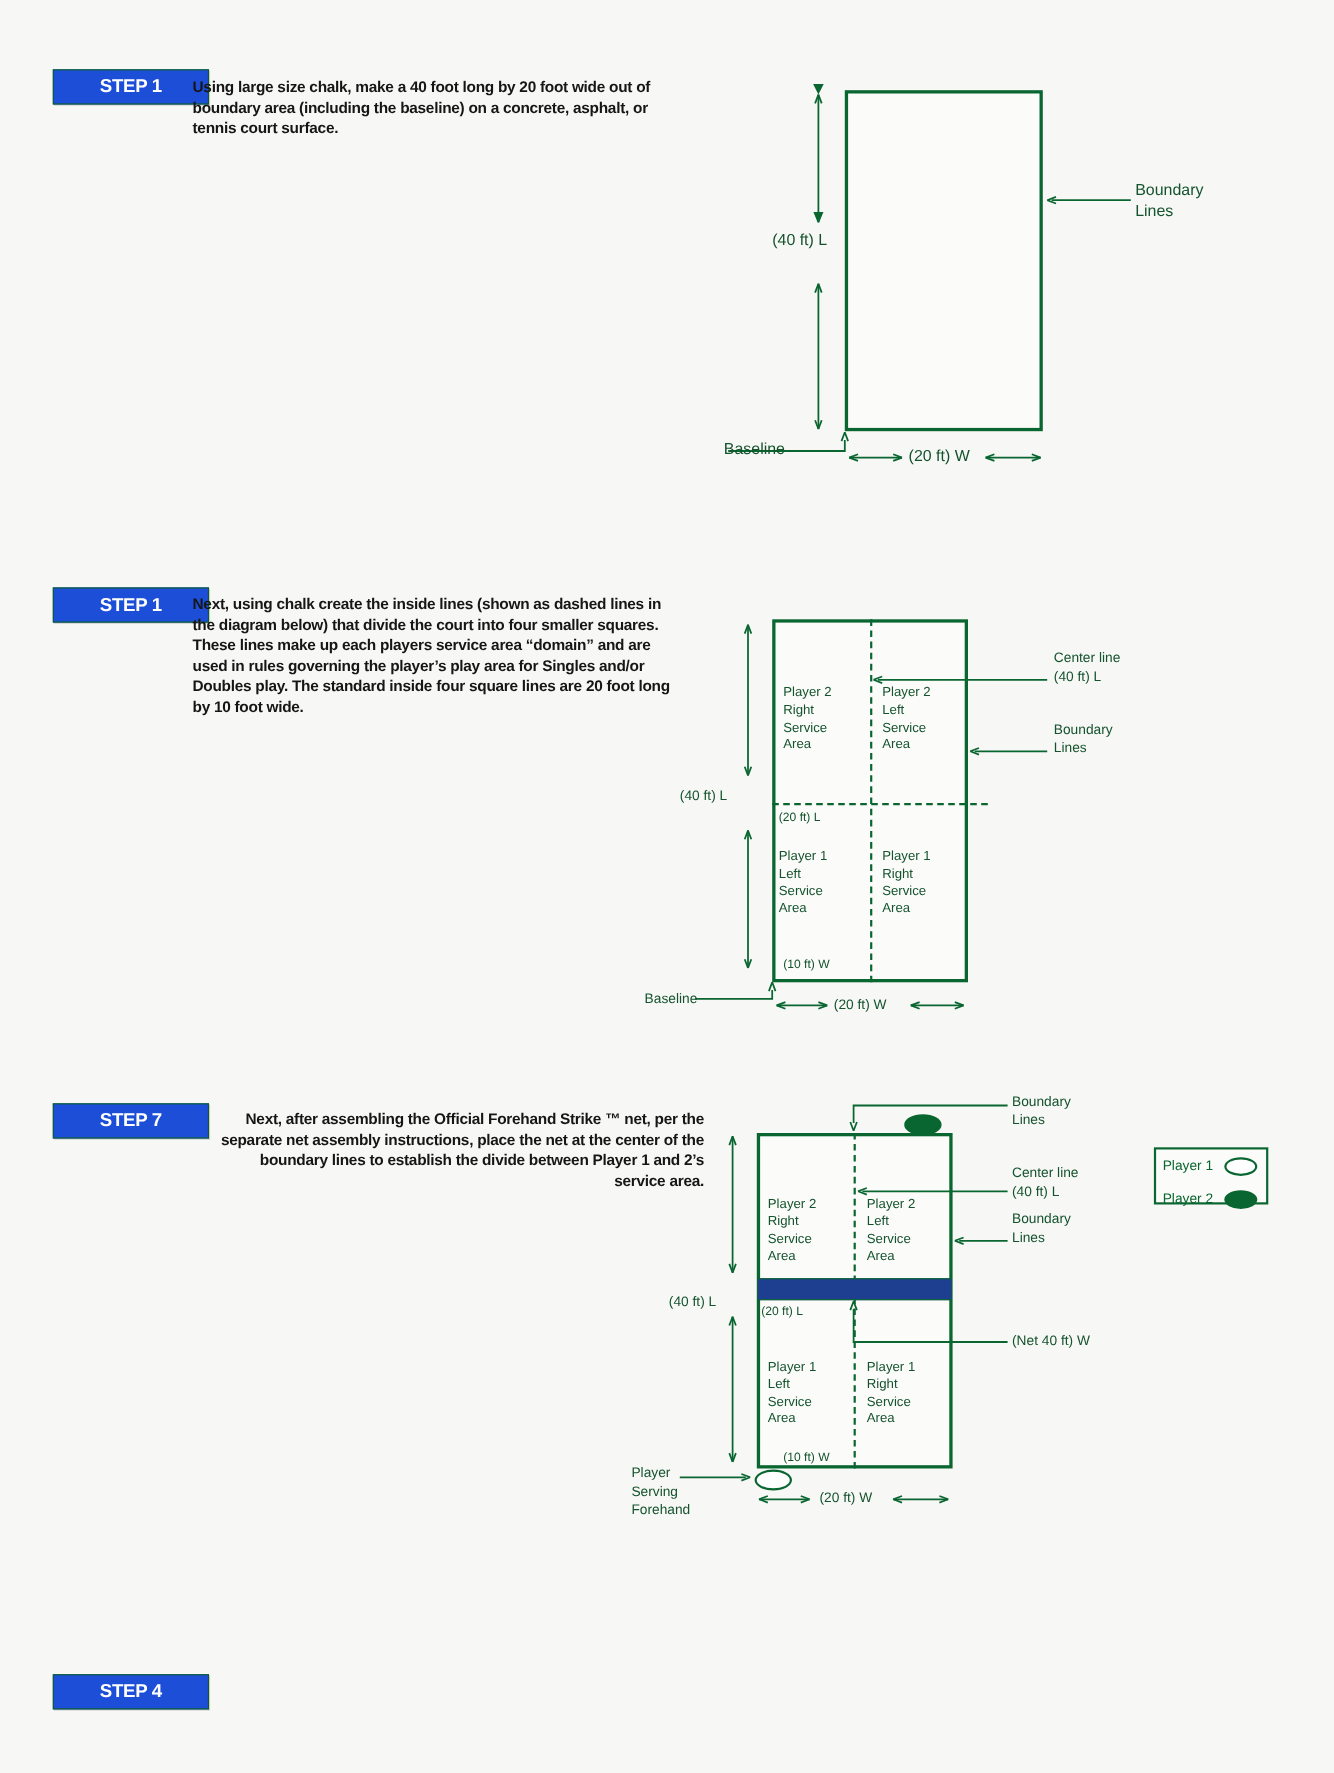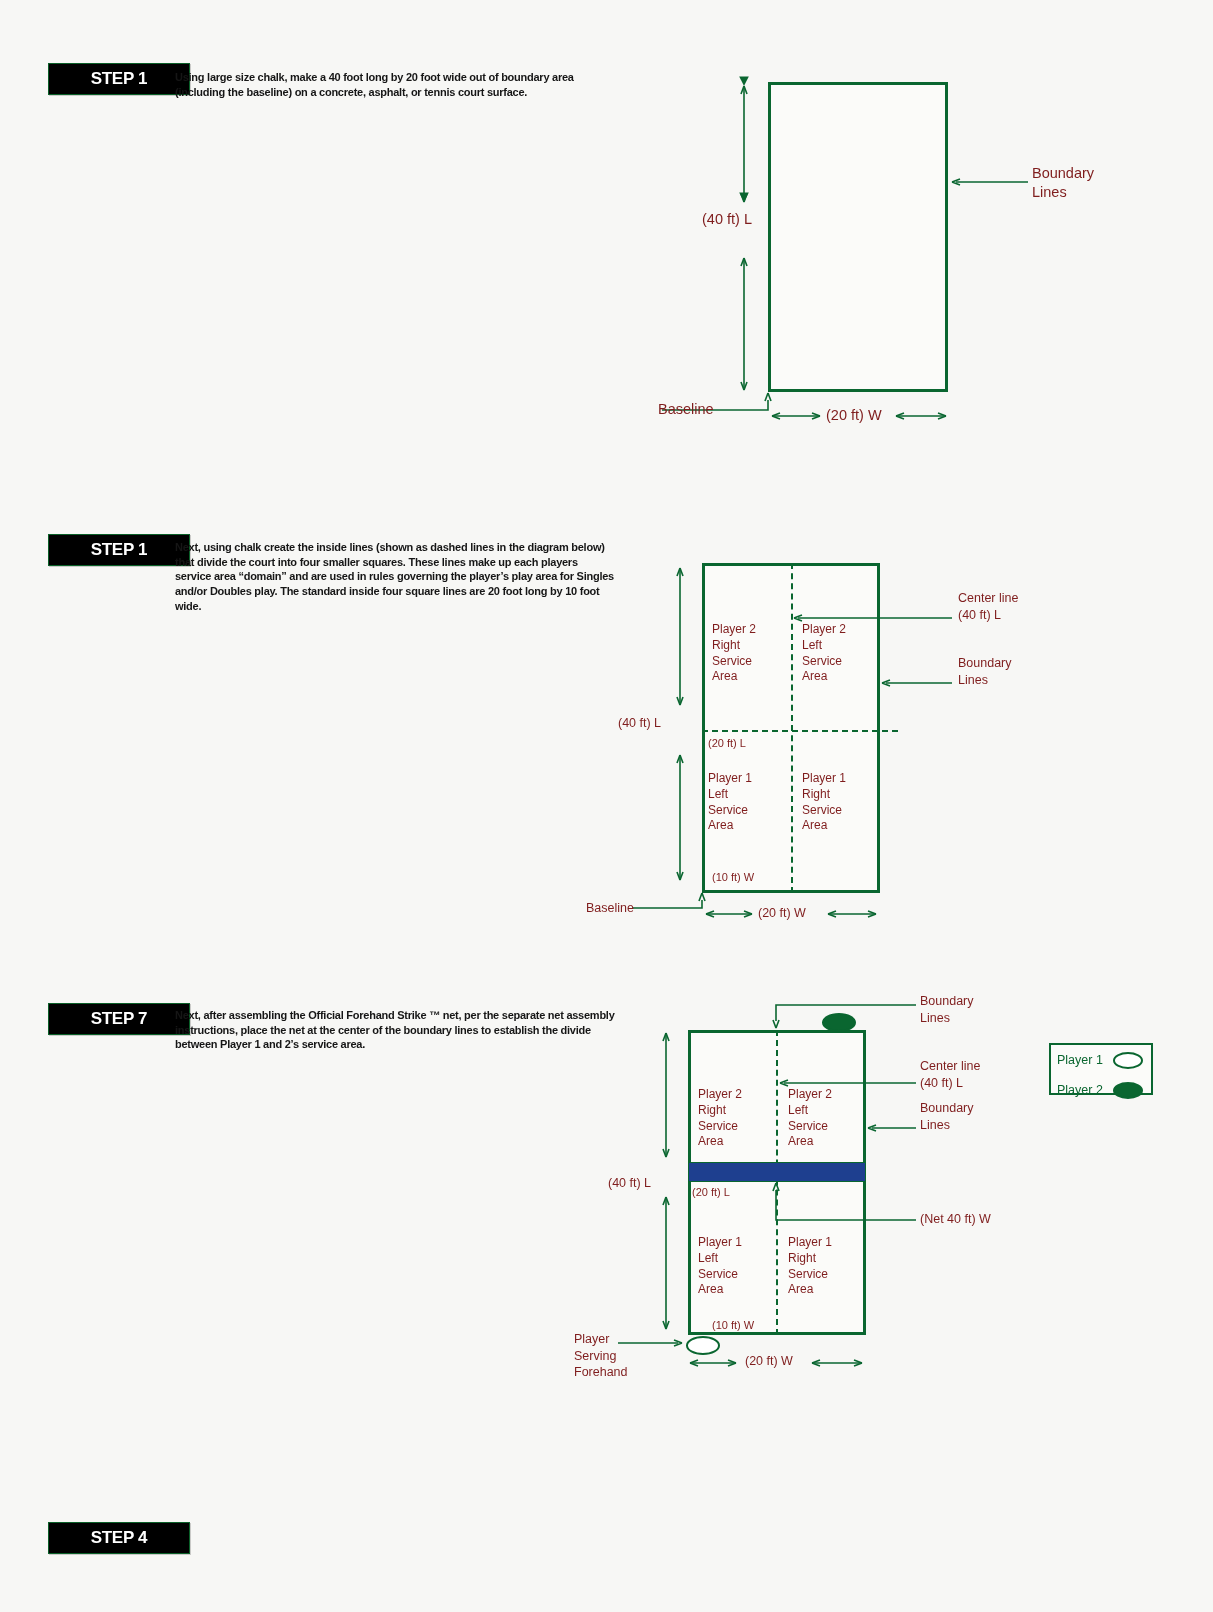--- a/index.html
+++ b/index.html
@@ -10,32 +10,32 @@
     color:#111;
     position:relative;
     overflow:hidden;
   }
   .page{position:relative;width:1213px;height:1612px;}
 
   
   .step-badge{
     position:absolute;
     width:140px;height:30px;
-    background:#000000;
+    background:#1d4ed8;
     border:1px solid #0a5f28;
     color:#ffffff;
     font-weight:bold;
     font-size:17px;
     letter-spacing:-0.3px;
     display:flex;align-items:center;justify-content:center;
     box-shadow:1px 1px 0 rgba(0,0,0,.18);
   }
   .step-text{
     position:absolute;
-    font-size:11px;
+    font-size:14px;
     line-height:1.33;
     font-weight:bold;
     color:#161616;
     letter-spacing:-0.25px;
     width:445px;
   }
 
   
   .diagram{position:absolute;}
   .court{
@@ -55,21 +55,21 @@
     height:0;
   }
   .net-bar{
     position:absolute;
     background:#1e3f8f;
     border-top:1px solid #0a6630;
     border-bottom:1px solid #0a6630;
   }
   .lbl{
     position:absolute;
-    color:#7f1d1d;
+    color:#14532d;
     font-size:12.5px;
     line-height:1.32;
     white-space:pre-line;
   }
   .lbl.big{font-size:14.5px;}
   .lbl.sm{font-size:11px;}
   .lbl.mid{font-size:12px;}
 
   
   .svg-layer{position:absolute;left:0;top:0;overflow:visible;}
@@ -204,21 +204,21 @@
     <div class="lbl sm" style="left:132px;top:320px;">(10 ft) W</div>
     <div class="lbl" style="left:6px;top:350px;">Baseline</div>
     <div class="lbl" style="left:178px;top:355px;">(20 ft) W</div>
     <div class="lbl" style="left:378px;top:40px;">Center line
 (40 ft) L</div>
     <div class="lbl" style="left:378px;top:105px;">Boundary
 Lines</div>
   </div>
 
   <div class="step-badge" style="left:48px;top:1003px;">STEP 7</div>
-  <div class="step-text" style="left:175px;top:1008px;width:450px;">Next, after assembling the Official Forehand Strike ™ net, per the separate net assembly instructions, place the net at the center of the boundary lines to establish the divide between Player 1 and 2’s service area.</div>
+  <div class="step-text" style="left:190px;top:1008px;width:450px;text-align:right;">Next, after assembling the Official Forehand Strike ™ net, per the separate net assembly instructions, place the net at the center of the boundary lines to establish the divide between Player 1 and 2’s service area.</div>
 
   <div class="diagram" id="d3" style="left:560px;top:985px;width:480px;height:405px;">
     <div class="court" style="left:128px;top:45px;width:178px;height:305px;"></div>
     <div class="center-line" style="left:216px;top:45px;height:305px;"></div>
     <div class="net-bar" style="left:129px;top:177px;width:176px;height:18px;"></div>
 
     <div class="marker filled" style="left:262px;top:28px;width:30px;height:15px;"></div>
     <div class="marker hollow" style="left:126px;top:351px;width:30px;height:15px;"></div>
 
     <svg class="svg-layer" width="480" height="405">

